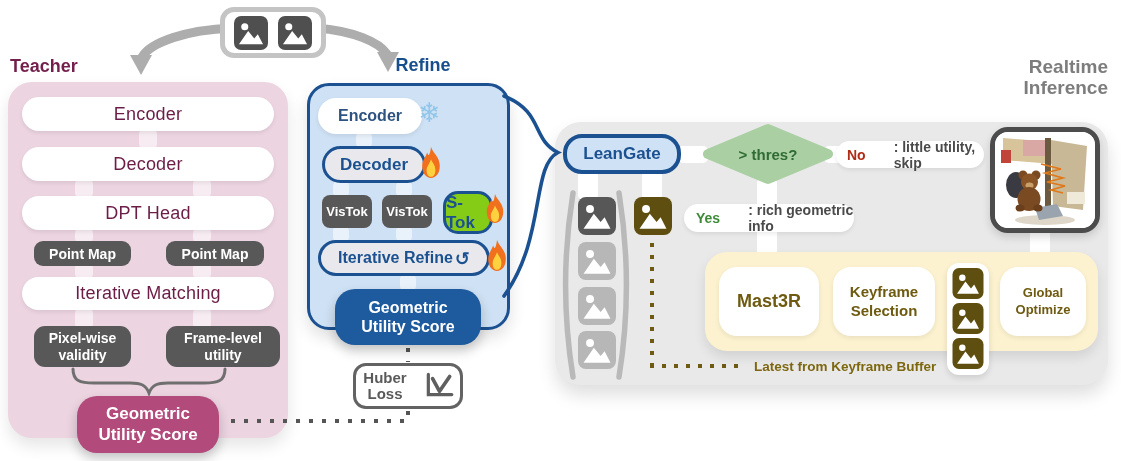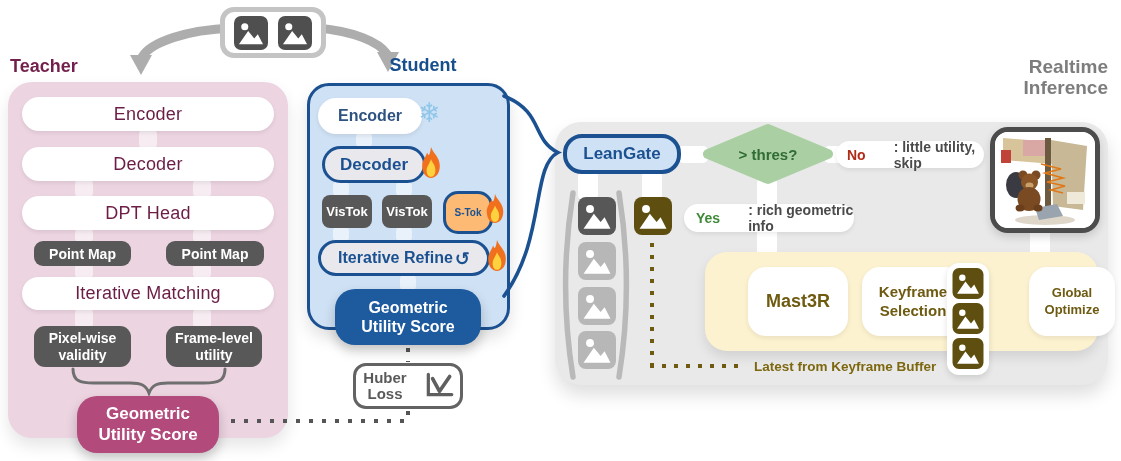--- a/index.html
+++ b/index.html
@@ -26,21 +26,21 @@
   .chip{position:absolute;background:#585858;color:#fff;border-radius:9px;display:flex;align-items:center;
     justify-content:center;text-align:center;font-weight:600;}
   .score{position:absolute;border-radius:20px;color:#fff;display:flex;align-items:center;justify-content:center;
     text-align:center;font-weight:600;font-size:17px;line-height:1.2;box-shadow:0 6px 12px rgba(0,0,0,.22);}
   .blue-outline{position:absolute;background:#e8e8ed;border:3.5px solid #1b5191;border-radius:19px;box-sizing:border-box;
     display:flex;align-items:center;justify-content:center;color:#1b5191;font-weight:700;}
   .sec-label{position:absolute;font-weight:700;font-size:18px;}
   .white-tag{position:absolute;background:#fff;border-radius:14px;display:flex;align-items:center;
     font-size:14px;font-weight:700;color:#4a4a4a;box-shadow:0 2px 4px rgba(0,0,0,.08);gap:28px;}
   .olivebox{position:absolute;background:#fff;border-radius:18px;display:flex;align-items:center;justify-content:center;
-    text-align:center;color:#6e5a10;font-weight:600;box-shadow:0 2px 5px rgba(0,0,0,.08);margin-left:29px;}
+    text-align:center;color:#6e5a10;font-weight:600;box-shadow:0 2px 5px rgba(0,0,0,.08);}
   .imgicon{position:absolute;display:block;}
 </style>
 </head>
 <body>
 
 <div class="stage">
 
   <div class="abs teacher-bg"></div>
   <div class="abs student-bg"></div>
   <div class="abs realtime-bg"></div>
@@ -106,39 +106,39 @@
         <path d="M3.5 20 L10 10.5 L14.3 15.8 L16.8 12.8 L20.5 20 Z" fill="#fff"></path>
       </svg>
     <svg width="40" height="34" viewBox="0 0 24 24" style="color:#4f4f4f">
         <rect width="24" height="24" rx="5" fill="currentColor"></rect>
         <circle cx="7.6" cy="7.6" r="2.5" fill="#fff"></circle>
         <path d="M3.5 20 L10 10.5 L14.3 15.8 L16.8 12.8 L20.5 20 Z" fill="#fff"></path>
       </svg>
   </div>
 
   <div class="sec-label" style="left:10px;top:56px;color:#731f4b;">Teacher</div>
-  <div class="sec-label" style="left:368px;top:55px;width:110px;text-align:center;color:#174e8c;">Student</div>
+  <div class="sec-label" style="left:368px;top:55px;width:110px;text-align:center;color:#174e8c;">Refine</div>
   <div class="sec-label" style="left:1008px;top:56px;width:100px;text-align:right;color:#7d7d7d;font-size:19px;line-height:21px;">Realtime Inference</div>
 
   <div class="pill maroon" style="left:22px;top:97px;width:252px;height:34px">Encoder</div>
   <div class="pill maroon" style="left:22px;top:147px;width:252px;height:34px">Decoder</div>
   <div class="pill maroon" style="left:22px;top:196px;width:252px;height:34px">DPT Head</div>
   <div class="chip" style="left:34px;top:241px;width:97px;height:25px;font-size:14px">Point Map</div>
   <div class="chip" style="left:166px;top:241px;width:98px;height:25px;font-size:14px">Point Map</div>
   <div class="pill maroon" style="left:22px;top:277px;width:252px;height:33px">Iterative Matching</div>
   <div class="chip" style="left:34px;top:326px;width:97px;height:41px;font-size:14px;line-height:1.15;padding:0 6px;box-sizing:border-box;border-radius:11px">Pixel-wise validity</div>
-  <div class="chip" style="left:166px;top:326px;width:96px;height:41px;font-size:14px;line-height:1.15;padding:0 6px;box-sizing:border-box;border-radius:11px">Frame-level utility</div>
+  <div class="chip" style="left:166px;top:326px;width:114px;height:41px;font-size:14px;line-height:1.15;padding:0 6px;box-sizing:border-box;border-radius:11px">Frame-level utility</div>
   <div class="score" style="left:77px;top:396px;width:142px;height:57px;background:#b24a7c;padding:0 12px;box-sizing:border-box">Geometric Utility Score</div>
 
   <div class="pill" style="left:318px;top:98px;width:104px;height:36px;color:#2e5380;font-size:16px;font-weight:600">Encoder</div>
   <div class="abs" style="left:418px;top:97px;font-family:'DejaVu Sans',sans-serif;font-size:27px;color:#8fc6e9;">❄</div>
   <div class="blue-outline" style="left:322px;top:146px;width:104px;height:37px;font-size:17px">Decoder</div>
   <div class="chip" style="left:322px;top:195px;width:50px;height:33px;font-size:13px;border-radius:8px">VisTok</div>
   <div class="chip" style="left:382px;top:195px;width:50px;height:33px;font-size:13px;border-radius:8px">VisTok</div>
-  <div class="blue-outline" style="left:443px;top:191px;width:50px;height:43px;font-size:10px;border-radius:15px;background:#fdba74">S-Tok</div>
+  <div class="blue-outline" style="left:443px;top:191px;width:50px;height:43px;font-size:17px;border-radius:15px;background:#84cc16">S-Tok</div>
   <div class="blue-outline" style="left:318px;top:240px;width:172px;height:36px;font-size:16px;gap:2px">
     <span>Iterative Refine</span>
       <span style="font-family:'DejaVu Sans',sans-serif;font-size:18px">↺</span>
   </div>
   <div class="score" style="left:335px;top:289px;width:146px;height:56px;background:#1d5a9e;font-size:16px;padding:0 14px;box-sizing:border-box">Geometric Utility Score</div>
 
   <svg class="imgicon" style="left:417px;top:146px" width="28" height="33" viewBox="0 0 24 30">
       <path d="M12 1 C14 7 20 10 20 18 C20 25 16.5 29 12 29 C7.5 29 4 25 4 18 C4 13 7 10.5 8.5 6 C9.5 9 10.8 10 12 1Z" fill="#f0701e"></path>
       <path d="M12 12 C13.5 16 16 17 16 22 C16 26 14 28 12 28 C10 28 8 26 8 22 C8 18.5 10.5 16.5 12 12Z" fill="#fdd23e"></path>
     </svg>

